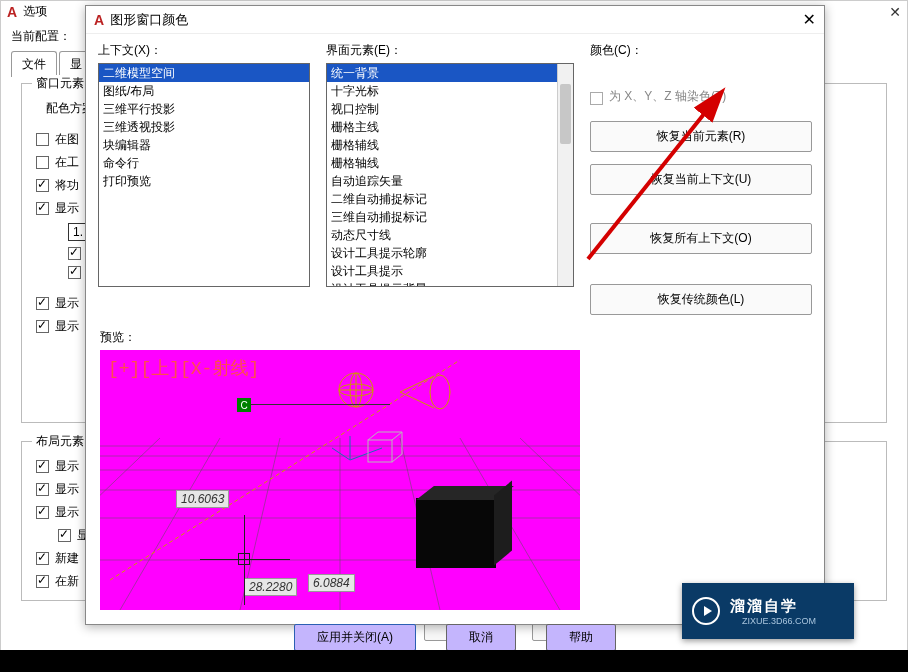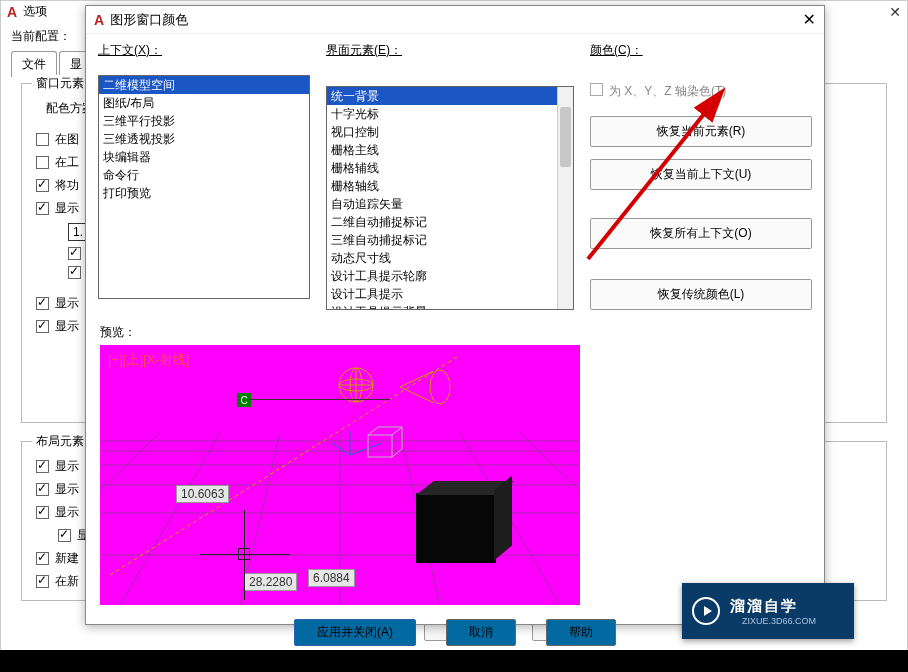--- a/index.html
+++ b/index.html
@@ -80,24 +80,24 @@
   border-bottom: 1px solid #eee;
 }
 .dialog-title { font-size: 13px; }
 .dlg-close { margin-left: auto; font-size: 16px; cursor: pointer; }
 
 .dialog-body {
   display: flex; padding: 8px 12px 4px 12px; gap: 16px;
 }
 .col { display: flex; flex-direction: column; }
 .col-left { width: 212px; }
-.col-mid { width: 248px; justify-content: space-between; }
+.col-mid { width: 248px; }
 .col-right { flex: 1; }
 
-.col-label { margin-bottom: 16px; text-decoration: underline; }
+.col-label { margin-bottom: 4px; }
 
 .listbox {
   border: 1px solid #666; height: 224px; overflow: hidden;
   background: #fff;
   position: relative;
 }
 .listbox .sb {
   position: absolute; right: 0; top: 0; bottom: 0; width: 16px;
   background: #f1f1f1; border-left: 1px solid #ccc;
 }
@@ -117,21 +117,21 @@
   border: 1px solid #666; background: #fff;
   height: 22px; padding: 0 2px;
 }
 .swatch { width: 14px; height: 14px; border: 1px solid #333; margin-right: 4px; }
 .combo-arrow {
   width: 16px; height: 18px; border: 1px solid #999;
   background: #eaeaea; margin-left: auto;
   display: flex; align-items: center; justify-content: center;
 }
 
-.tint-row { display: flex; align-items: flex-start; gap: 6px; margin-top: 8px; color: #888; }
+.tint-row { display: flex; align-items: flex-end; gap: 6px; margin-top: 25px; color: #888; }
 .tint-chk { width: 13px; height: 13px; border: 1px solid #aaa; background: #fff; }
 
 .restore-btn {
   border: 1px solid #999; background: #fafafa;
   padding: 6px 0; text-align: center;
   border-radius: 2px;
 }
 
 .red-arrow {
   position: absolute;
@@ -143,36 +143,36 @@
 .preview-label { margin: 10px 8px 4px 14px; }
 .preview {
   margin: 0 14px 0 14px;
   width: 480px; height: 260px;
   background: #ff00ff;
   position: relative;
   overflow: hidden;
 }
 .pv-overlay-text {
   position: absolute; top: 6px; left: 8px;
-  color: #ff4c4c; font-size: 13px;
+  color: #ff4c4c; font-size: 18px; font-family: Liberation Mono, monospace;
 }
 .pv-c-badge {
   position: absolute; left: 137px; top: 48px;
   width: 14px; height: 14px; background: #008000;
   color: #fff; display: flex; align-items: center; justify-content: center;
   font-size: 10px;
 }
 .pv-hline {
   position: absolute; left: 150px; top: 54px; width: 140px; height: 1px;
   background: #333;
 }
 .pv-reading {
   position: absolute;
   background: #e6e6e6; border: 1px solid #999;
-  padding: 1px 4px; font-size: 12px; color: #333;
+  padding: 1px 4px; font-size: 12px; color: #333; font-style: italic;
 }
 .pv-cursor-ring {
   position: absolute; left: 138px; top: 203px;
   width: 12px; height: 12px; border: 1px solid #222;
 }
 .pv-cross-h { position: absolute; left: 100px; top: 209px; width: 90px; height: 1px; background: #222; }
 .pv-cross-v { position: absolute; left: 144px; top: 165px; width: 1px; height: 90px; background: #222; }
 .pv-cube {
   position: absolute; left: 316px; top: 148px;
   width: 80px; height: 70px; background: #070707;
@@ -189,21 +189,21 @@
   background: #262626;
   transform: skewX(-52deg);
   transform-origin: bottom left;
 }
 
 .dlg-btn-row {
   display: flex; justify-content: center; gap: 30px;
   margin-top: 14px;
 }
 .dlg-btn {
-  border: 1px solid #666; background: #0369a1;
+  border: 1px solid #666; background: #c4b5fd;
   padding: 4px 22px; border-radius: 2px;
 }
 .dlg-btn.primary { border: 1px solid #2b5fb3; }
 
 
 .zixue {
   position: absolute;
   right: 54px; bottom: 33px;
   width: 172px; height: 56px;
   background: #0a3a66;

